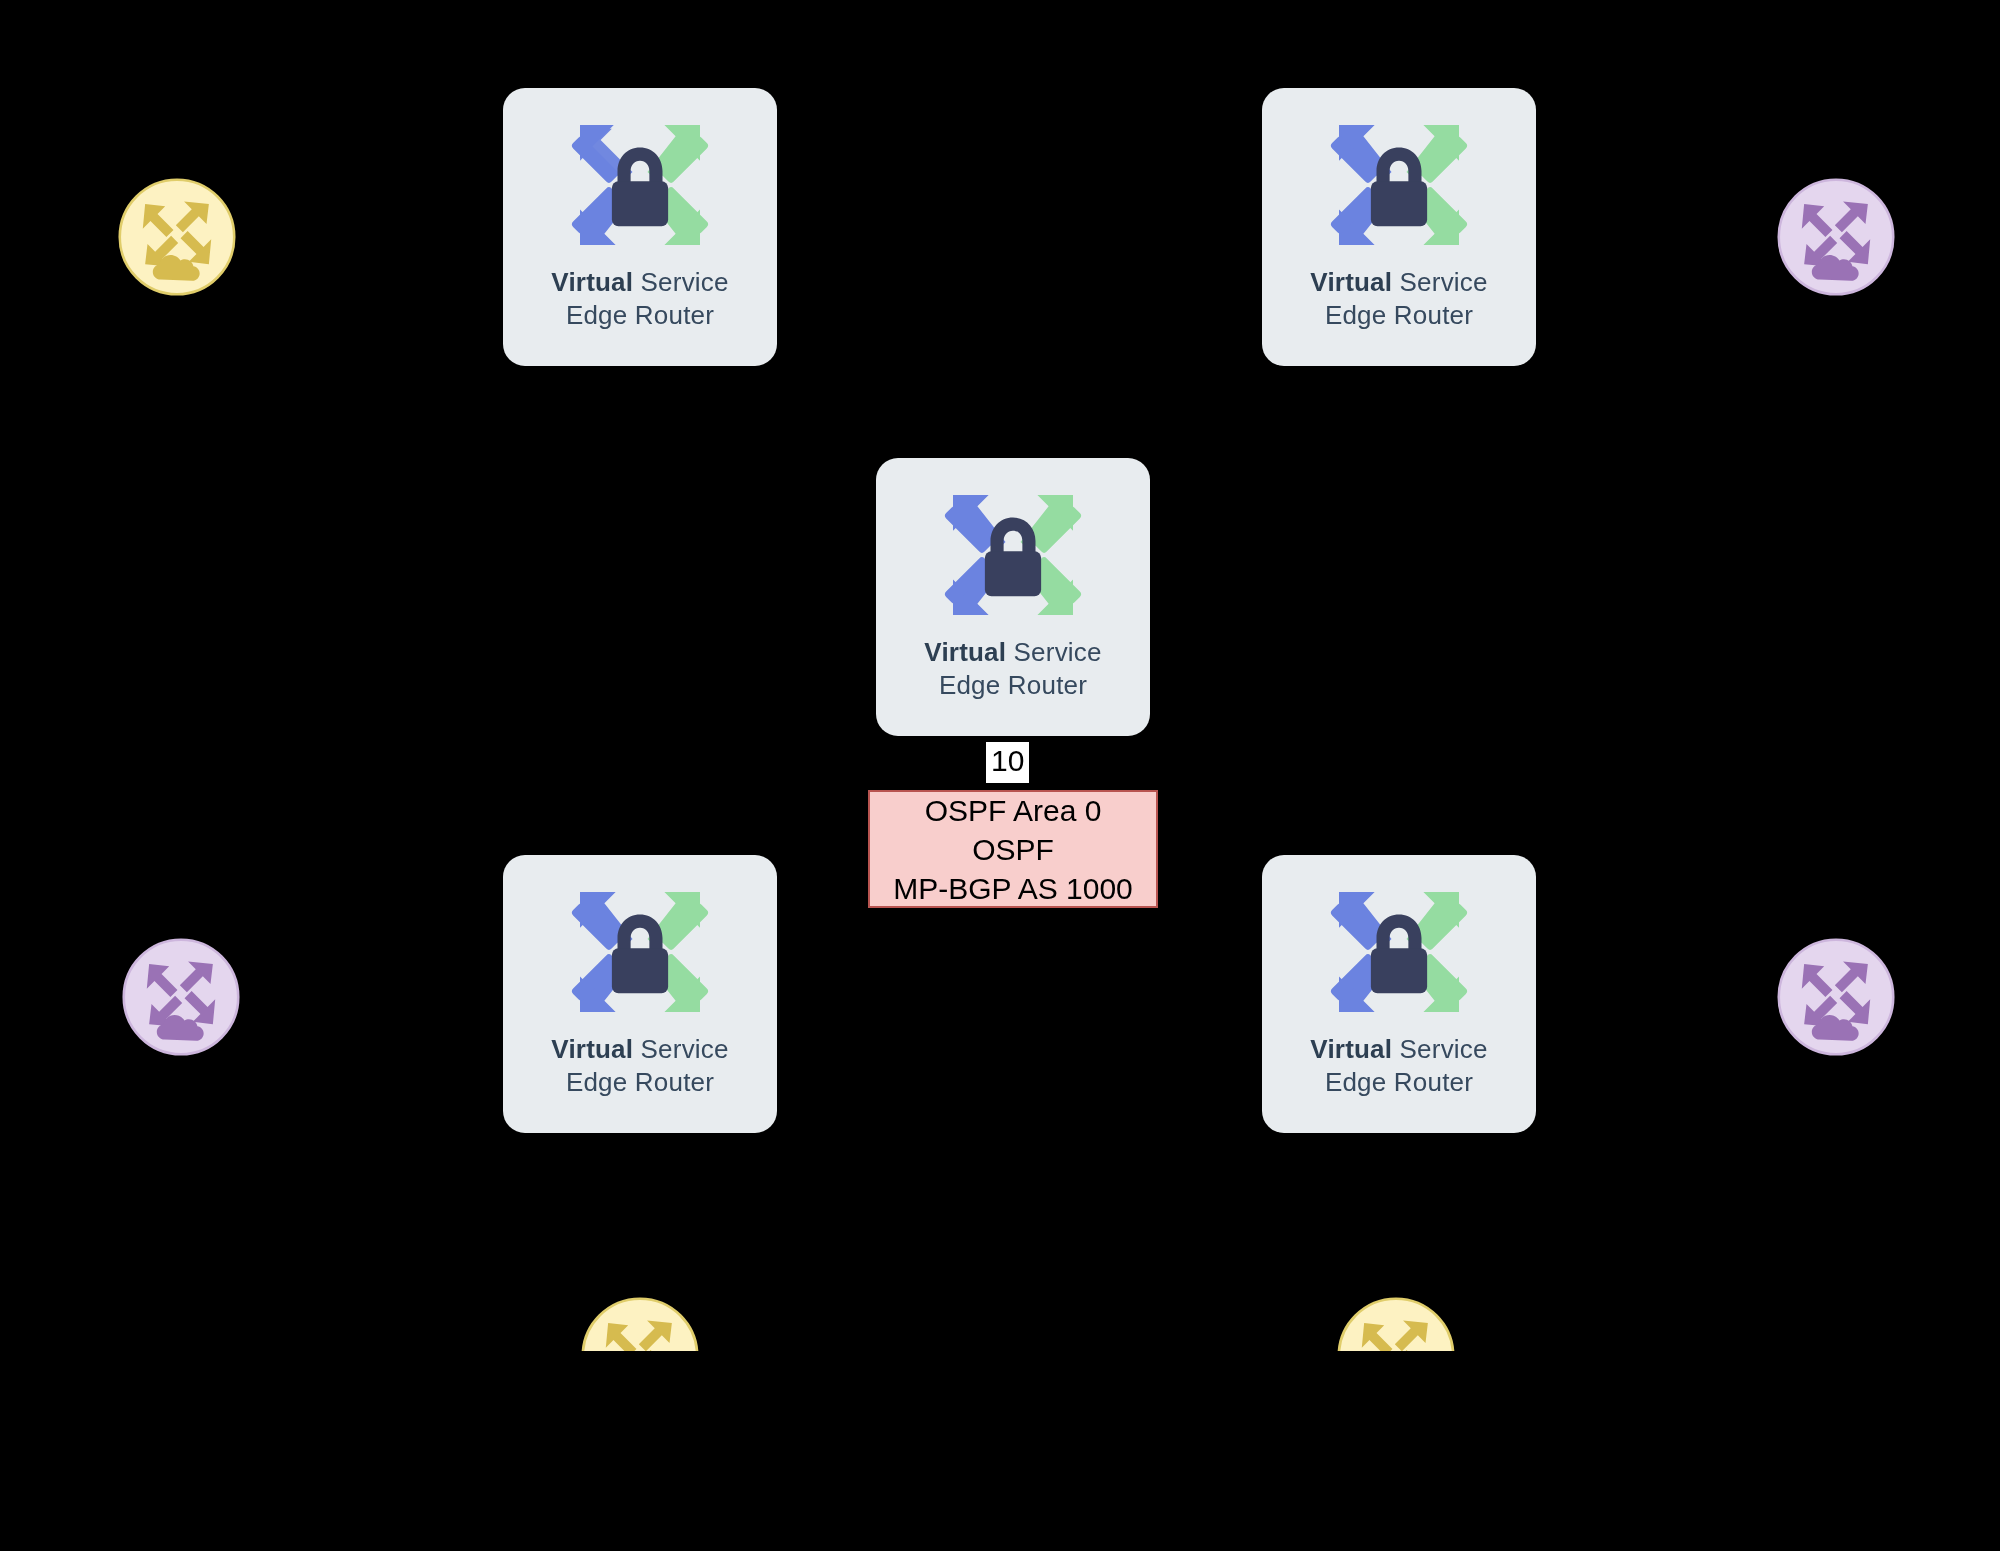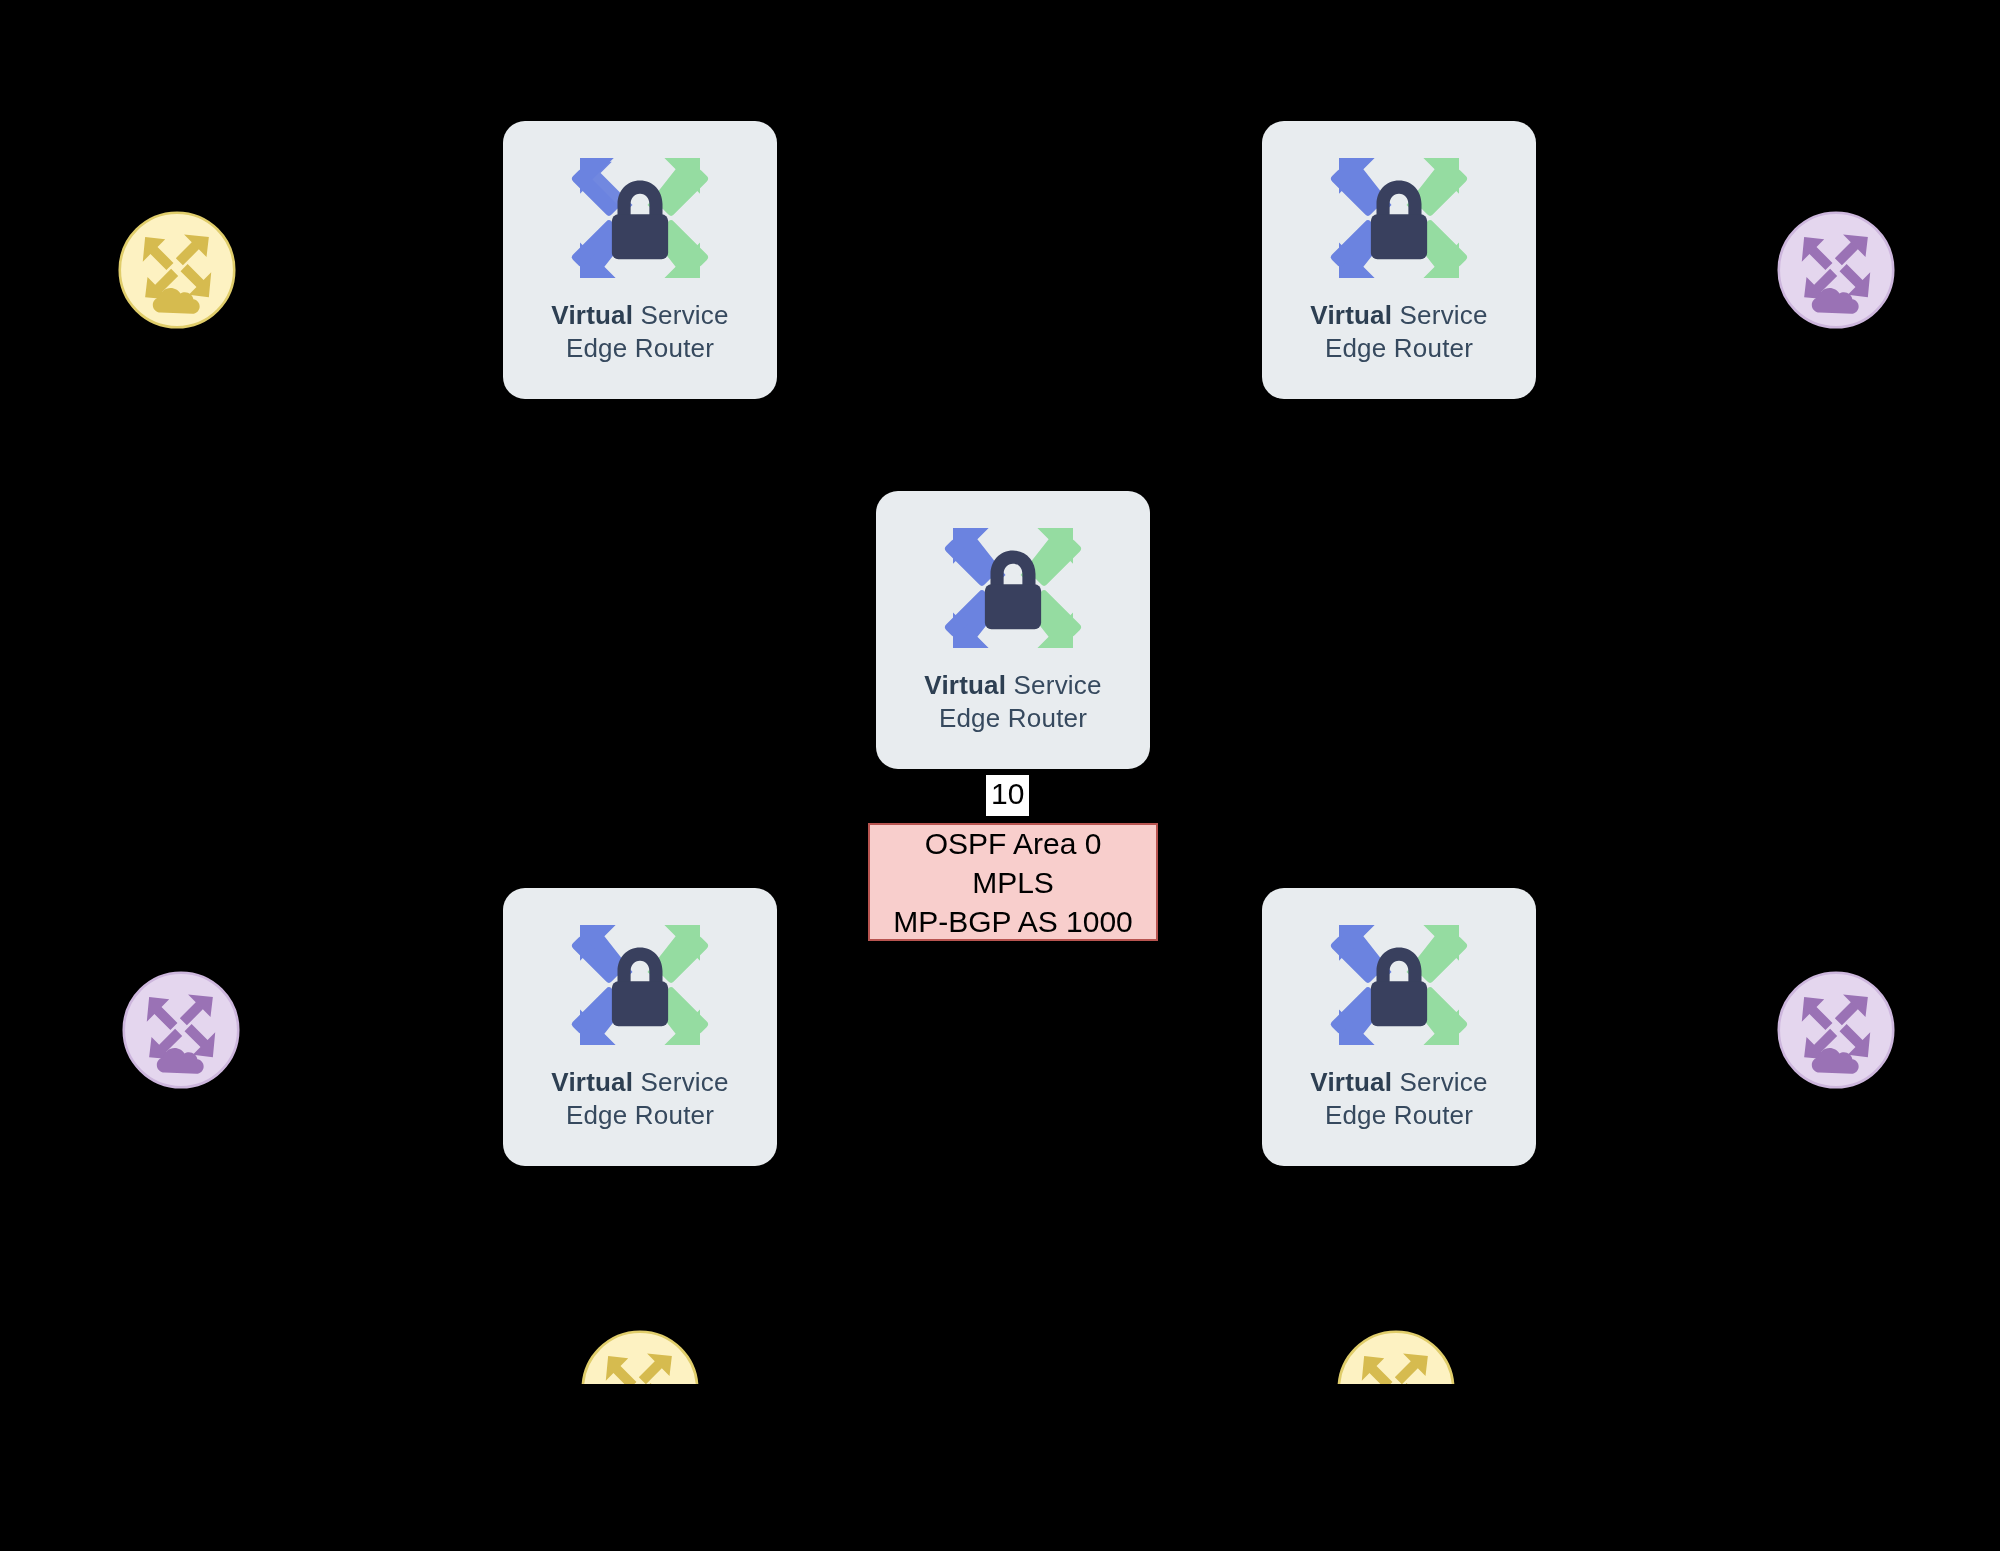--- a/index.html
+++ b/index.html
@@ -10,21 +10,20 @@
   }
   body {
     font-family: "Liberation Sans", sans-serif;
   }
   #canvas {
     position: relative;
     width: 2000px;
     height: 1351px;
     background: #000000;
     overflow: hidden;
-    margin-top: 33px;
   }
 
   
   .vser-card {
     position: absolute;
     width: 274px;
     height: 278px;
     background: #e8ecef;
     border-radius: 22px;
     box-sizing: border-box;
@@ -365,17 +364,17 @@
         <path d="M77 73 L60 71 L66.5 64.5 L53 51 L59 45 L72.5 58.5 L79 52 Z"></path>
         <path d="M36 86 c-3.6 0 -6.5 -2.9 -6.5 -6.4 c0 -3.2 2.4 -5.9 5.5 -6.3 c0.8 -4.6 4.8 -8.1 9.6 -8.1 c3.5 0 6.6 1.9 8.3 4.7 c1.1 -0.7 2.4 -1.1 3.8 -1.1 c3.6 0 6.6 2.6 7.2 6 c3 0.4 5.3 3 5.3 6.1 c0 3.4 -2.8 6.2 -6.2 6.2 z"></path>
       </g>
     </svg>
   </div>
 
   <div class="cost-badge" style="left:986px; top:742px;">10</div>
 
   <div class="area-box" style="left:868px; top:790px; width:290px; height:118px;">
     <span class="area-line">OSPF Area 0</span>
-    <span class="area-line">MPLS</span>
+    <span class="area-line">OSPF</span>
     <span class="area-line">MP-BGP AS 1000</span>
   </div>
 
 </div>
 
 </body></html>

